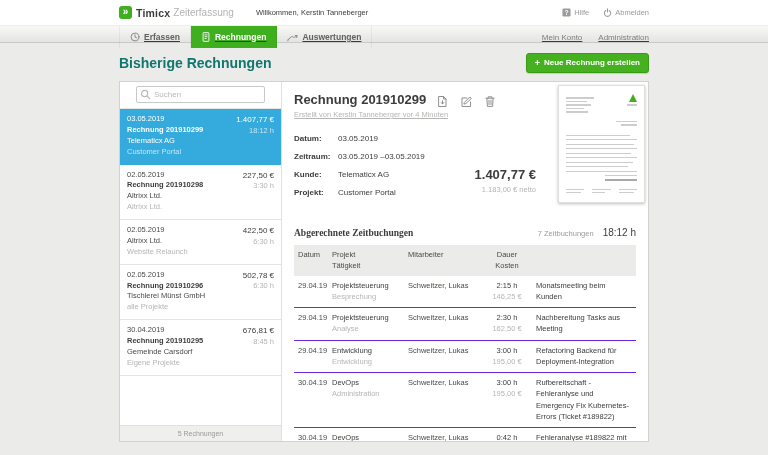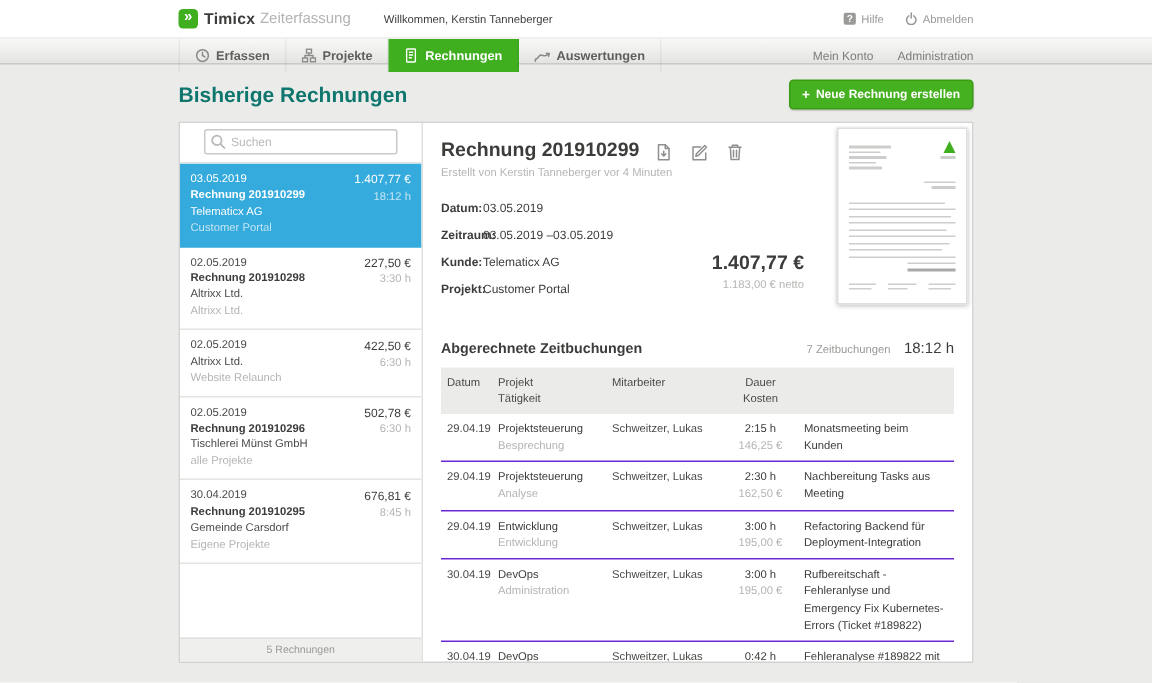--- a/index.html
+++ b/index.html
@@ -22,21 +22,21 @@
     text-align:center; display:inline-block; flex:0 0 auto;
   }
   .brand { font-size:10.5px; font-weight:bold; color:#3c3c3b; margin-left:4px; letter-spacing:.2px;}
   .brand-suffix { font-size:10px; color:#b3b3b1; margin-left:3px; }
   .welcome { font-size:7.5px; color:#3c3c3b; margin-left:22px; }
   .top-links { margin-left:auto; display:flex; align-items:center; gap:14px; }
   .top-link { display:flex; align-items:center; gap:3px; font-size:7.5px; color:#9a9a98; cursor:pointer; }
   .top-link svg { display:block; }
 
   
-  .navbar { background:linear-gradient(#f8f8f6,#e4e4e2); border-top:1px solid #eeeeec; border-bottom:1px solid #c9c9c7; height:18px; }
+  .navbar { background:linear-gradient(#f8f8f6,#e4e4e2); border-top:1px solid #eeeeec; border-bottom:1px solid #c9c9c7; height:18px;text-decoration:underline; }
   .navbar .container { display:flex; align-items:stretch; height:22px; }
   .nav-tab {
     display:flex; align-items:center; gap:4px; padding:0 10px;
     font-size:8.5px; font-weight:bold; color:#5f5f5d; cursor:pointer;
     border-right:1px solid rgba(0,0,0,.05);
   }
   .nav-tab:first-child { border-left:1px solid rgba(0,0,0,.05); }
   .nav-tab svg { color:#8a8a88; }
   .nav-tab.active { background:#3fae1f; color:#fff; }
   .nav-tab.active svg { color:#fff; }
@@ -82,24 +82,24 @@
   .side-item.selected .si-cust, .side-item.selected .si-amount { color:#fff; }
   .side-item.selected .si-proj, .side-item.selected .si-hours { color:rgba(255,255,255,.7); }
   .side-footer {
     height:16px; background:#efefed; border-top:1px solid #e0e0de;
     text-align:center; font-size:7px; color:#9a9a98; line-height:16px; flex:0 0 auto;
   }
 
   
   .main { flex:1; position:relative; padding:10px 12px; overflow:hidden; }
   .detail-title { font-size:13px; font-weight:bold; color:#3c3c3b; }
-  .detail-sub { font-size:7.5px; color:#b5b5b3; margin-top:3px; }
+  .detail-sub { font-size:7.5px; color:#b5b5b3; margin-top:3px;text-decoration:underline; }
   .fields { margin-top:15px; }
   .field { display:flex; margin-bottom:9px; }
-  .flabel { width:28px; font-size:8px; font-weight:bold; color:#3c3c3b; flex:0 0 auto; }
+  .flabel { width:44px; font-size:8px; font-weight:bold; color:#3c3c3b; flex:0 0 auto; }
   .fvalue { font-size:8px; color:#3c3c3b; }
   .actions { position:absolute; top:13px; right:152px; display:flex; gap:11px; }
   .action-btn { cursor:pointer; color:#8f8f8d; }
   .action-btn svg { display:block; }
   .amount-block { position:absolute; top:85px; right:112px; text-align:right; }
   .total { font-size:13px; font-weight:bold; color:#3c3c3b; }
   .net { font-size:7.5px; color:#b5b5b3; margin-top:3px; }
 
   
   .thumb {
@@ -120,21 +120,21 @@
   .tsum { margin-top:2px; display:flex; flex-direction:column; align-items:flex-end; }
   .tsum .tline { width:45%; height:1px; margin-bottom:2.5px; }
   .tsum .tline.strong { height:2px; background:#a9a9a7; }
   .tfoot { margin-top:6px; display:flex; justify-content:space-between; }
   .tfoot > div { width:26%; }
   .tfoot .tline { height:1px; }
 
   
   .bookings { margin-top:30px; }
   .sec-head { display:flex; align-items:baseline; }
-  .sec-title { font-size:9.5px; font-weight:bold; color:#3c3c3b; }
+  .sec-title { font-size:9.5px; font-weight:bold; color:#3c3c3b;font-family:Liberation Serif, serif; }
   .sec-right { margin-left:auto; display:flex; align-items:baseline; gap:9px; }
   .sec-count { font-size:7.5px; color:#9a9a98; }
   .sec-hours { font-size:10px; color:#3c3c3b; }
   .btable { margin-top:7px; }
   .thead { background:#ebebe9; display:flex; padding:4px 4px; line-height:1.5; }
   .trow { display:flex; padding:4px 4px 5px; border-bottom:1px solid #6d28d9; line-height:1.5; }
   .c-date { width:34px; flex:0 0 auto; font-size:7.5px; color:#4a4a49; }
   .c-proj { width:76px; flex:0 0 auto; font-size:7.5px; color:#3c3c3b; }
   .c-proj .sub, .c-act { font-size:7.5px; color:#b5b5b3; }
   .c-emp  { width:78px; flex:0 0 auto; font-size:7.5px; color:#4a4a49; }
@@ -173,29 +173,20 @@
 
 <div class="navbar">
   <div class="container">
     <div class="nav-tab">
       <svg width="10" height="10" viewBox="0 0 12 12" fill="none" stroke="currentColor" stroke-width="1.2" stroke-linecap="round">
           <circle cx="6" cy="6" r="4.7"></circle>
           <path d="M6 3.4V6l1.9 1.1"></path>
         </svg>
       <span>Erfassen</span>
     </div>
-    <div class="nav-tab">
-      <svg width="10" height="10" viewBox="0 0 12 12" fill="none" stroke="currentColor" stroke-width="1.1">
-          <rect x="4" y="1" width="4" height="3"></rect>
-          <rect x="0.8" y="8" width="4" height="3"></rect>
-          <rect x="7.2" y="8" width="4" height="3"></rect>
-          <path d="M6 4v2M2.8 8V6h6.4v2"></path>
-        </svg>
-      <span>Projekte</span>
-    </div>
     <div class="nav-tab active">
       <svg width="10" height="10" viewBox="0 0 12 12" fill="none" stroke="currentColor" stroke-width="1.1">
           <rect x="2.5" y="0.8" width="7" height="10.4" rx="0.6"></rect>
           <path d="M4.3 3.4h3.4M4.3 5.6h3.4M4.3 7.8h2.4"></path>
         </svg>
       <span>Rechnungen</span>
     </div>
     <div class="nav-tab">
       <svg width="11" height="10" viewBox="0 0 13 12" fill="none" stroke="currentColor" stroke-width="1.2" stroke-linecap="round">
           <path d="M1 10.5V9c2.2 0 2.6-3.4 4.6-3.4S8 8 12 4.5"></path>

